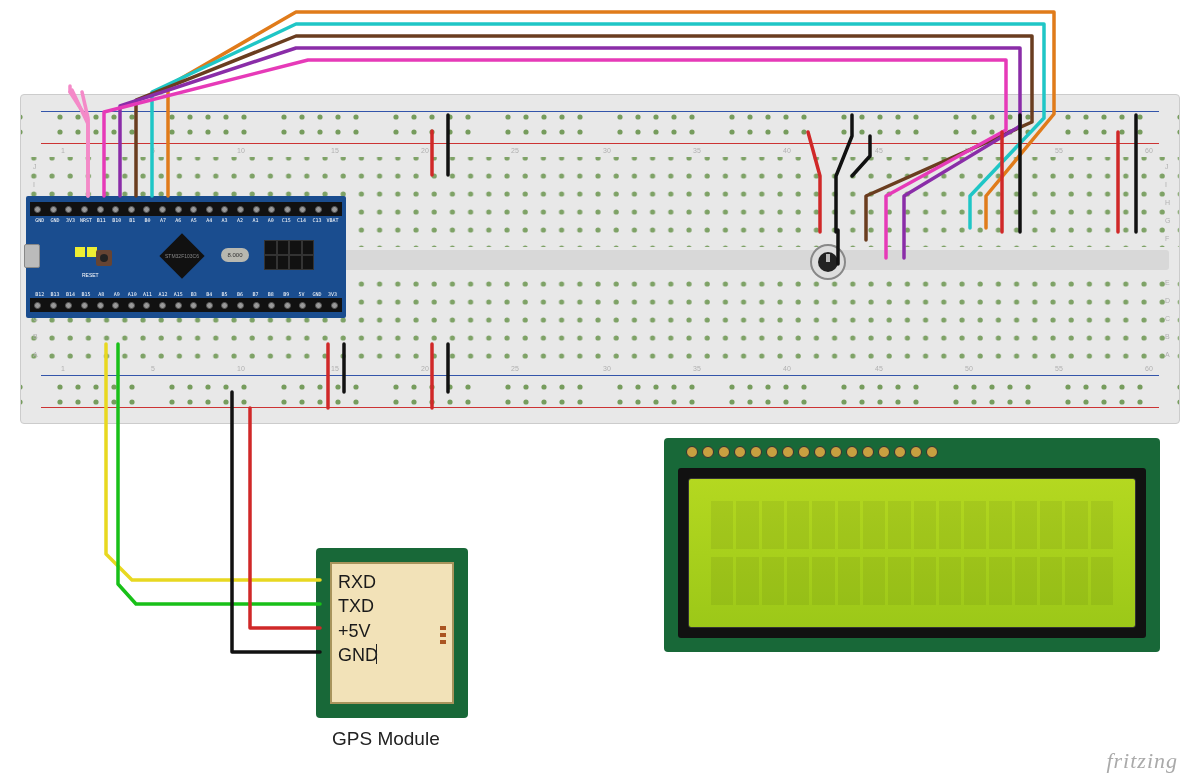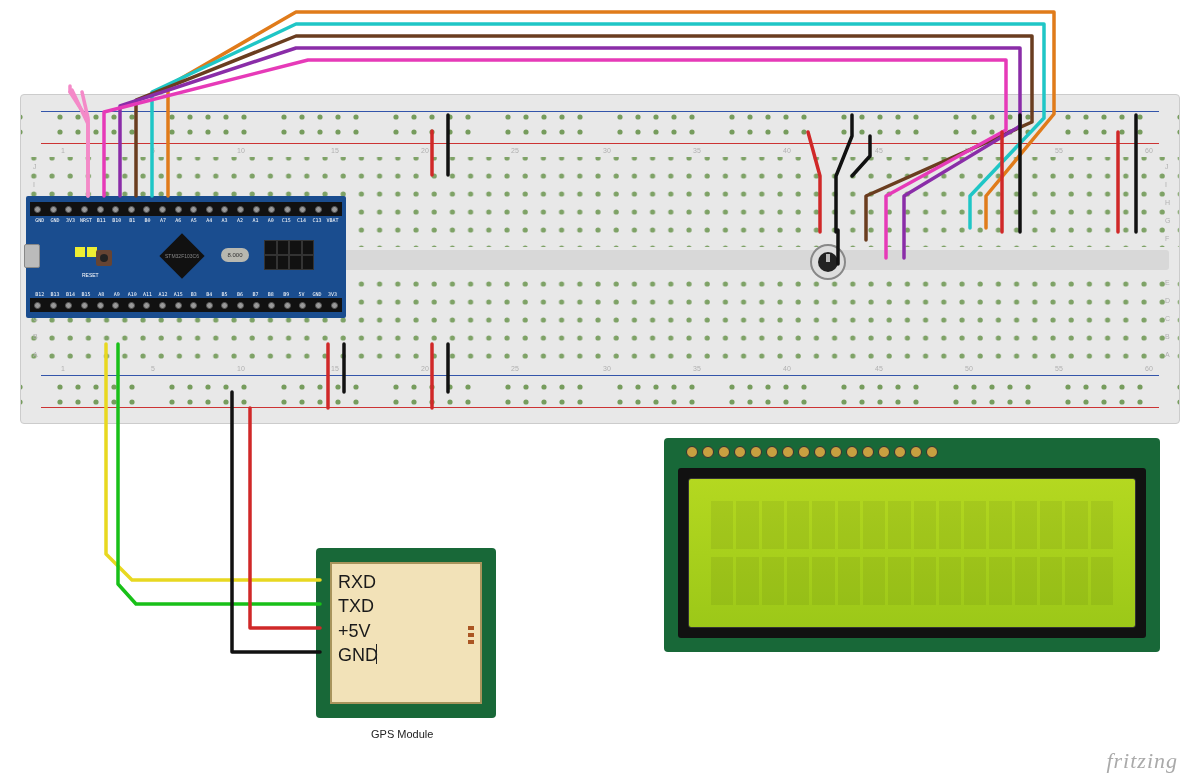--- a/index.html
+++ b/index.html
@@ -38,26 +38,26 @@
   .crystal { position: absolute; left: 195px; top: 52px; width: 28px; height: 14px; background: #b8b8b0; border-radius: 7px; display:flex; align-items:center; justify-content:center; font-size:6px; color:#333; }
   .led-pair { position: absolute; left: 48px; top: 48px; }
   .led-sq { width: 10px; height: 10px; background: #ee3; display: inline-block; margin: 1px; }
   .jumper-block { position: absolute; right: 32px; top: 44px; width: 50px; height: 30px; background: #111; display: grid; grid-template-columns: repeat(4, 1fr); }
   .jumper-block div { border: 1px solid #333; }
   .reset-btn { position: absolute; left: 70px; top: 54px; width: 16px; height: 16px; background: #643; border-radius: 2px; }
   .reset-btn::after { content:''; position:absolute; inset:4px; background:#222; border-radius:50%; }
   .reset-lbl { position:absolute; left: 56px; top:76px; color:#fff; font-size:5px; }
   
   
-  .gps { position: absolute; left: 316px; top: 548px; width: 180px; height: 170px;
+  .gps { position: absolute; left: 316px; top: 548px; width: 152px; height: 170px;
          background: #186838; border-radius: 4px; }
   .gps-inner { position: absolute; left: 14px; top: 14px; right: 14px; bottom: 14px;
                background: #f2e2b8; border: 2px solid #a8945c; }
   .gps-labels { position: absolute; left: 22px; top: 22px; font-size: 18px; color: #1a1a1a; line-height: 1.35; font-family: Arial; }
-  .gps-caption { position: absolute; left: 371px; top: 728px; font-size: 11px; color: #222; }
+  .gps-caption { position: absolute; left: 332px; top: 728px; font-size: 19px; color: #222; }
   .gps-leds { position: absolute; right: 22px; top: 78px; display: flex; flex-direction: column; gap: 3px; }
   .gps-led { width: 6px; height: 4px; background: #a52; }
   
   
   .lcd { position: absolute; left: 664px; top: 438px; width: 496px; height: 214px;
          background: #186838; border-radius: 4px; }
   .lcd-pins { position: absolute; top: 4px; left: 20px; display: flex; }
   .lcd-pin { width: 16px; height: 20px; display:flex; align-items:center; justify-content:center; }
   .lcd-pin::after { content:''; width:10px; height:10px; background:#c8a040; border-radius:50%; border:1px solid #333; }
   .lcd-frame { position: absolute; left: 14px; top: 30px; right: 14px; bottom: 14px;

